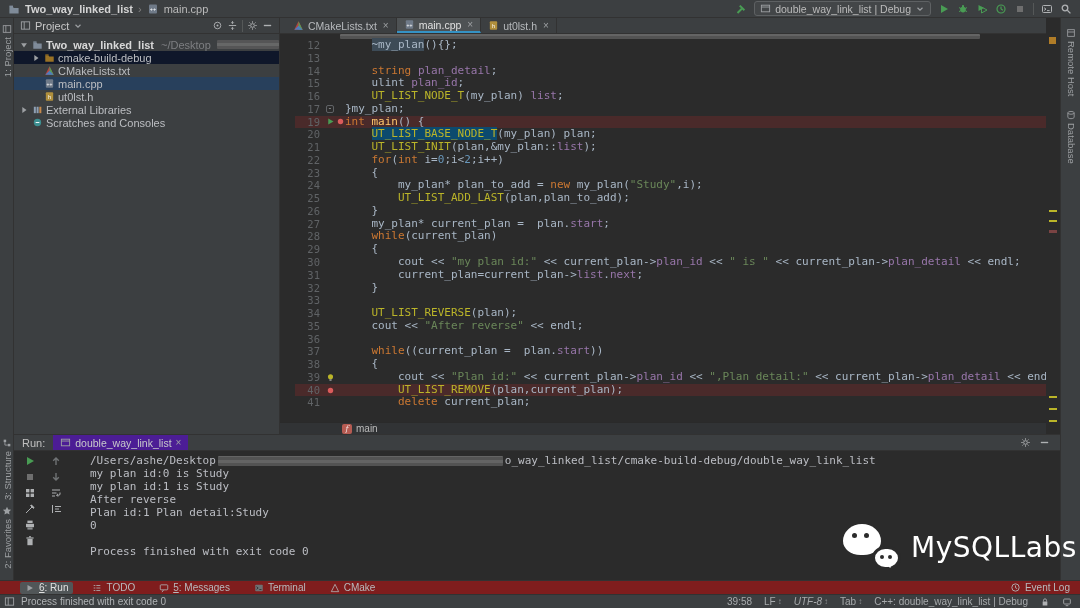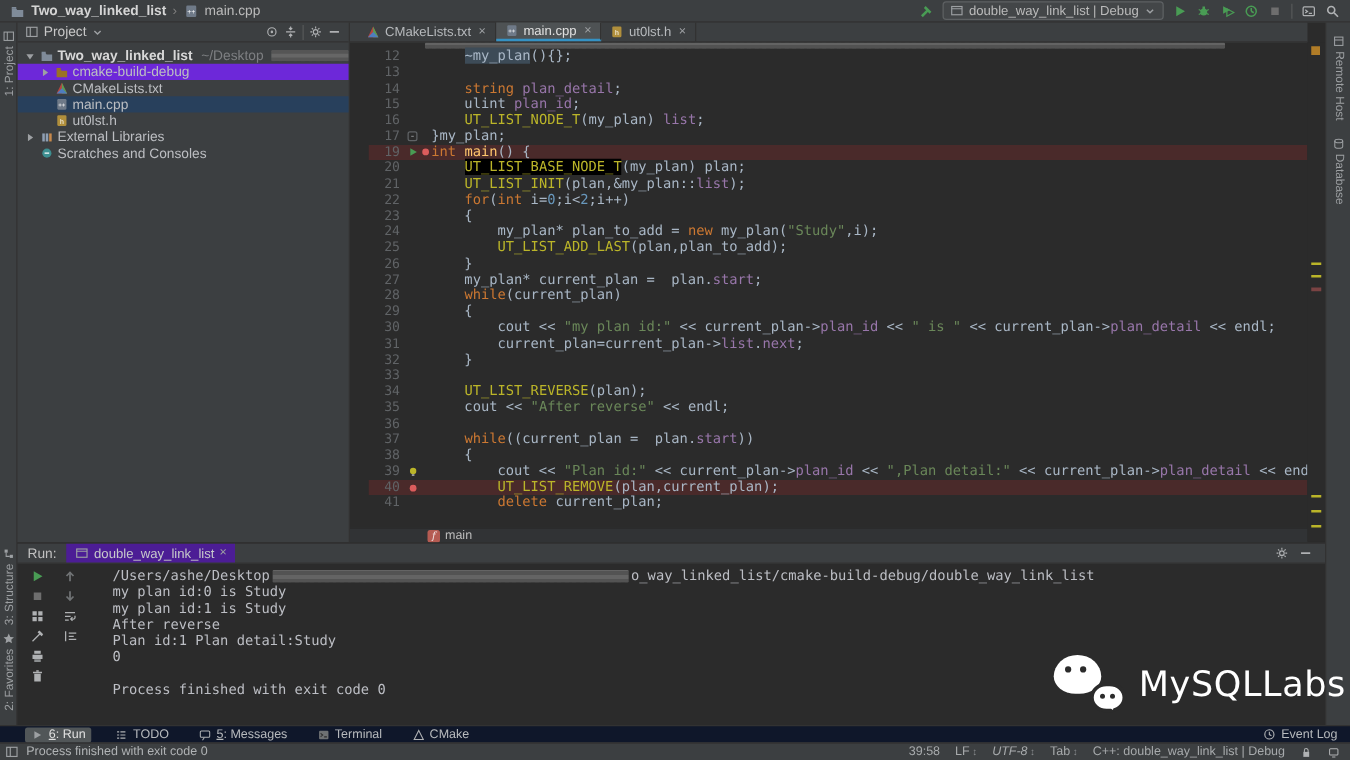--- a/index.html
+++ b/index.html
@@ -30,21 +30,21 @@
   .project-panel{position:absolute;left:14px;top:18px;width:266px;height:416px;background:#3c3f41;border-right:1px solid #323232;overflow:hidden}
   .panel-hdr{height:16px;display:flex;align-items:center;padding:0 6px;gap:4px;border-bottom:1px solid #323232}
   .panel-hdr .ttl{color:#c8c8c8}
   .panel-hdr .spacer{flex:1}
   .tree{padding-top:4px}
   .tree-row{height:13px;display:flex;align-items:center;gap:3px;white-space:nowrap;cursor:pointer}
   .tree-row .lbl{color:#bcbec2;font-size:11px}
   .tree-row .lbl.bold{font-weight:bold;color:#d8d8d8}
   .tree-row .sfx{color:#7d7f82;margin-left:4px}
   .tree-row.sel-blue{background:#28405c}
-  .tree-row.sel-gray{background:#6d28d9}
+  .tree-row.sel-gray{background:#0f172a}
   .arrslot{width:11px;display:inline-flex;justify-content:center;flex:none}
 
   
   .mosaic{display:inline-block;border-radius:1px;opacity:.85;
     background-image:repeating-linear-gradient(0deg,#5a5a5a 0 3px,#6e6e6e 3px 6px),repeating-linear-gradient(90deg,rgba(120,120,120,.65) 0 3px,rgba(70,70,70,.65) 3px 6px)}
 
   
   .editor{position:absolute;left:280px;top:18px;width:766px;height:416px;background:#2b2b2b}
   .tabsrow{height:16px;background:#3c3f41;border-bottom:1px solid #323232;display:flex;align-items:stretch;padding-left:6px}
   .etab{display:flex;align-items:center;gap:4px;padding:0 7px;font-size:10.5px;color:#b7babd;border-right:1px solid #323232;cursor:pointer}
@@ -53,21 +53,21 @@
   .editor-body{position:relative;height:388px;overflow:hidden;font-family:"DejaVu Sans Mono",monospace;font-size:11px}
   .ed-censor{position:absolute;left:60px;top:0;width:640px;height:5px}
   .codewrap{position:absolute;left:15px;top:5px;right:0}
   .code-line{display:flex;height:12.77px;line-height:12.77px}
   .code-line .gutter{width:30px;flex:none;text-align:right;padding-right:5px;color:#606366;font-size:10.5px}
   .code-line .fold{width:20px;flex:none;display:flex;align-items:center;gap:1px;justify-content:flex-start;padding-left:1px}
   .code-line .code{white-space:pre;color:#a9b7c6}
   .bg-bp{background:#4a2a2a}
   .tk-kw{color:#cc7832}
   .tk-mac{color:#bbb529}
-  .tk-machl{color:#bbb529;background:#000000}
+  .tk-machl{color:#bbb529;background:#0c4a6e}
   .tk-str{color:#6a8759}
   .tk-num{color:#6897bb}
   .tk-fld{color:#9876aa}
   .tk-fn{color:#ffc66d}
   .tk-pln{color:#a9b7c6}
   .tk-hls{color:#a9b7c6;background:#3d4b57}
   .fold-box{width:8px;height:8px;border:1px solid #606366;border-radius:2px;color:#9da0a3;font-size:8px;line-height:6px;text-align:center;background:#2b2b2b}
   .gicon{width:9px;height:9px;display:inline-flex}
   .breadcrumbs{position:absolute;left:0;bottom:0;width:100%;height:12px;background:#313335;border-top:1px solid #2a2a2a;display:flex;align-items:center;gap:4px;padding-left:62px;font-size:10px;color:#bbbbbb}
   .ficon{width:10px;height:10px;background:#b55b52;border-radius:2px;color:#f0e0e0;font-size:8px;font-style:italic;display:flex;align-items:center;justify-content:center;font-family:"DejaVu Serif",serif}
@@ -94,21 +94,21 @@
   .watermark{position:absolute;left:843px;top:524px;display:flex;align-items:center;gap:10px;z-index:6}
   .wc{position:relative;width:58px;height:46px;flex:none}
   .wc .b1{position:absolute;left:0;top:0;width:38px;height:31px;background:#ffffff;border-radius:50% 50% 46% 46%/55% 55% 45% 45%}
   .wc .b1:after{content:"";position:absolute;left:5px;bottom:-5px;border:6px solid transparent;border-top:8px solid #ffffff;transform:rotate(18deg)}
   .wc .b2{position:absolute;right:0;bottom:0;width:29px;height:24px;background:#ffffff;border:3px solid #2b2b2b;border-radius:50%/55%}
   .wc .b2:after{content:"";position:absolute;right:3px;bottom:-6px;border:5px solid transparent;border-top:7px solid #ffffff;transform:rotate(-18deg)}
   .wc .eye{position:absolute;background:#2b2b2b;border-radius:50%}
   .wm-text{color:#ffffff;font-size:28px;letter-spacing:.5px;font-family:"DejaVu Sans",sans-serif}
 
   
-  .toolwindow-bar{position:absolute;left:0;top:580px;width:1080px;height:14px;background:#0f172a;border-top:1px solid #323232;display:flex;align-items:center;padding:0 10px 0 20px;gap:14px;font-size:10px;color:#b7babd}
+  .toolwindow-bar{position:absolute;left:0;top:580px;width:1080px;height:14px;background:#7f1d1d;border-top:1px solid #323232;display:flex;align-items:center;padding:0 10px 0 20px;gap:14px;font-size:10px;color:#b7babd}
   .twb-item{display:flex;align-items:center;gap:4px;height:12px;padding:0 5px;cursor:pointer}
   .twb-item.active{background:#515658;border-radius:2px;color:#e0e0e0}
   .twb-item .num{text-decoration:underline}
   .twb-right{margin-left:auto;display:flex;align-items:center;gap:4px;cursor:pointer}
 
   
   .statusbar{position:absolute;left:0;top:594px;width:1080px;height:14px;background:#3c3f41;border-top:1px solid #323232;display:flex;align-items:center;padding:0 8px 0 4px;font-size:10px;color:#a7aaac}
   .sb-msg{margin-left:6px;color:#b0b3b5}
   .sb-right{margin-left:auto;display:flex;align-items:center;gap:12px}
   .sb-item{display:flex;align-items:center;gap:2px;cursor:pointer}

